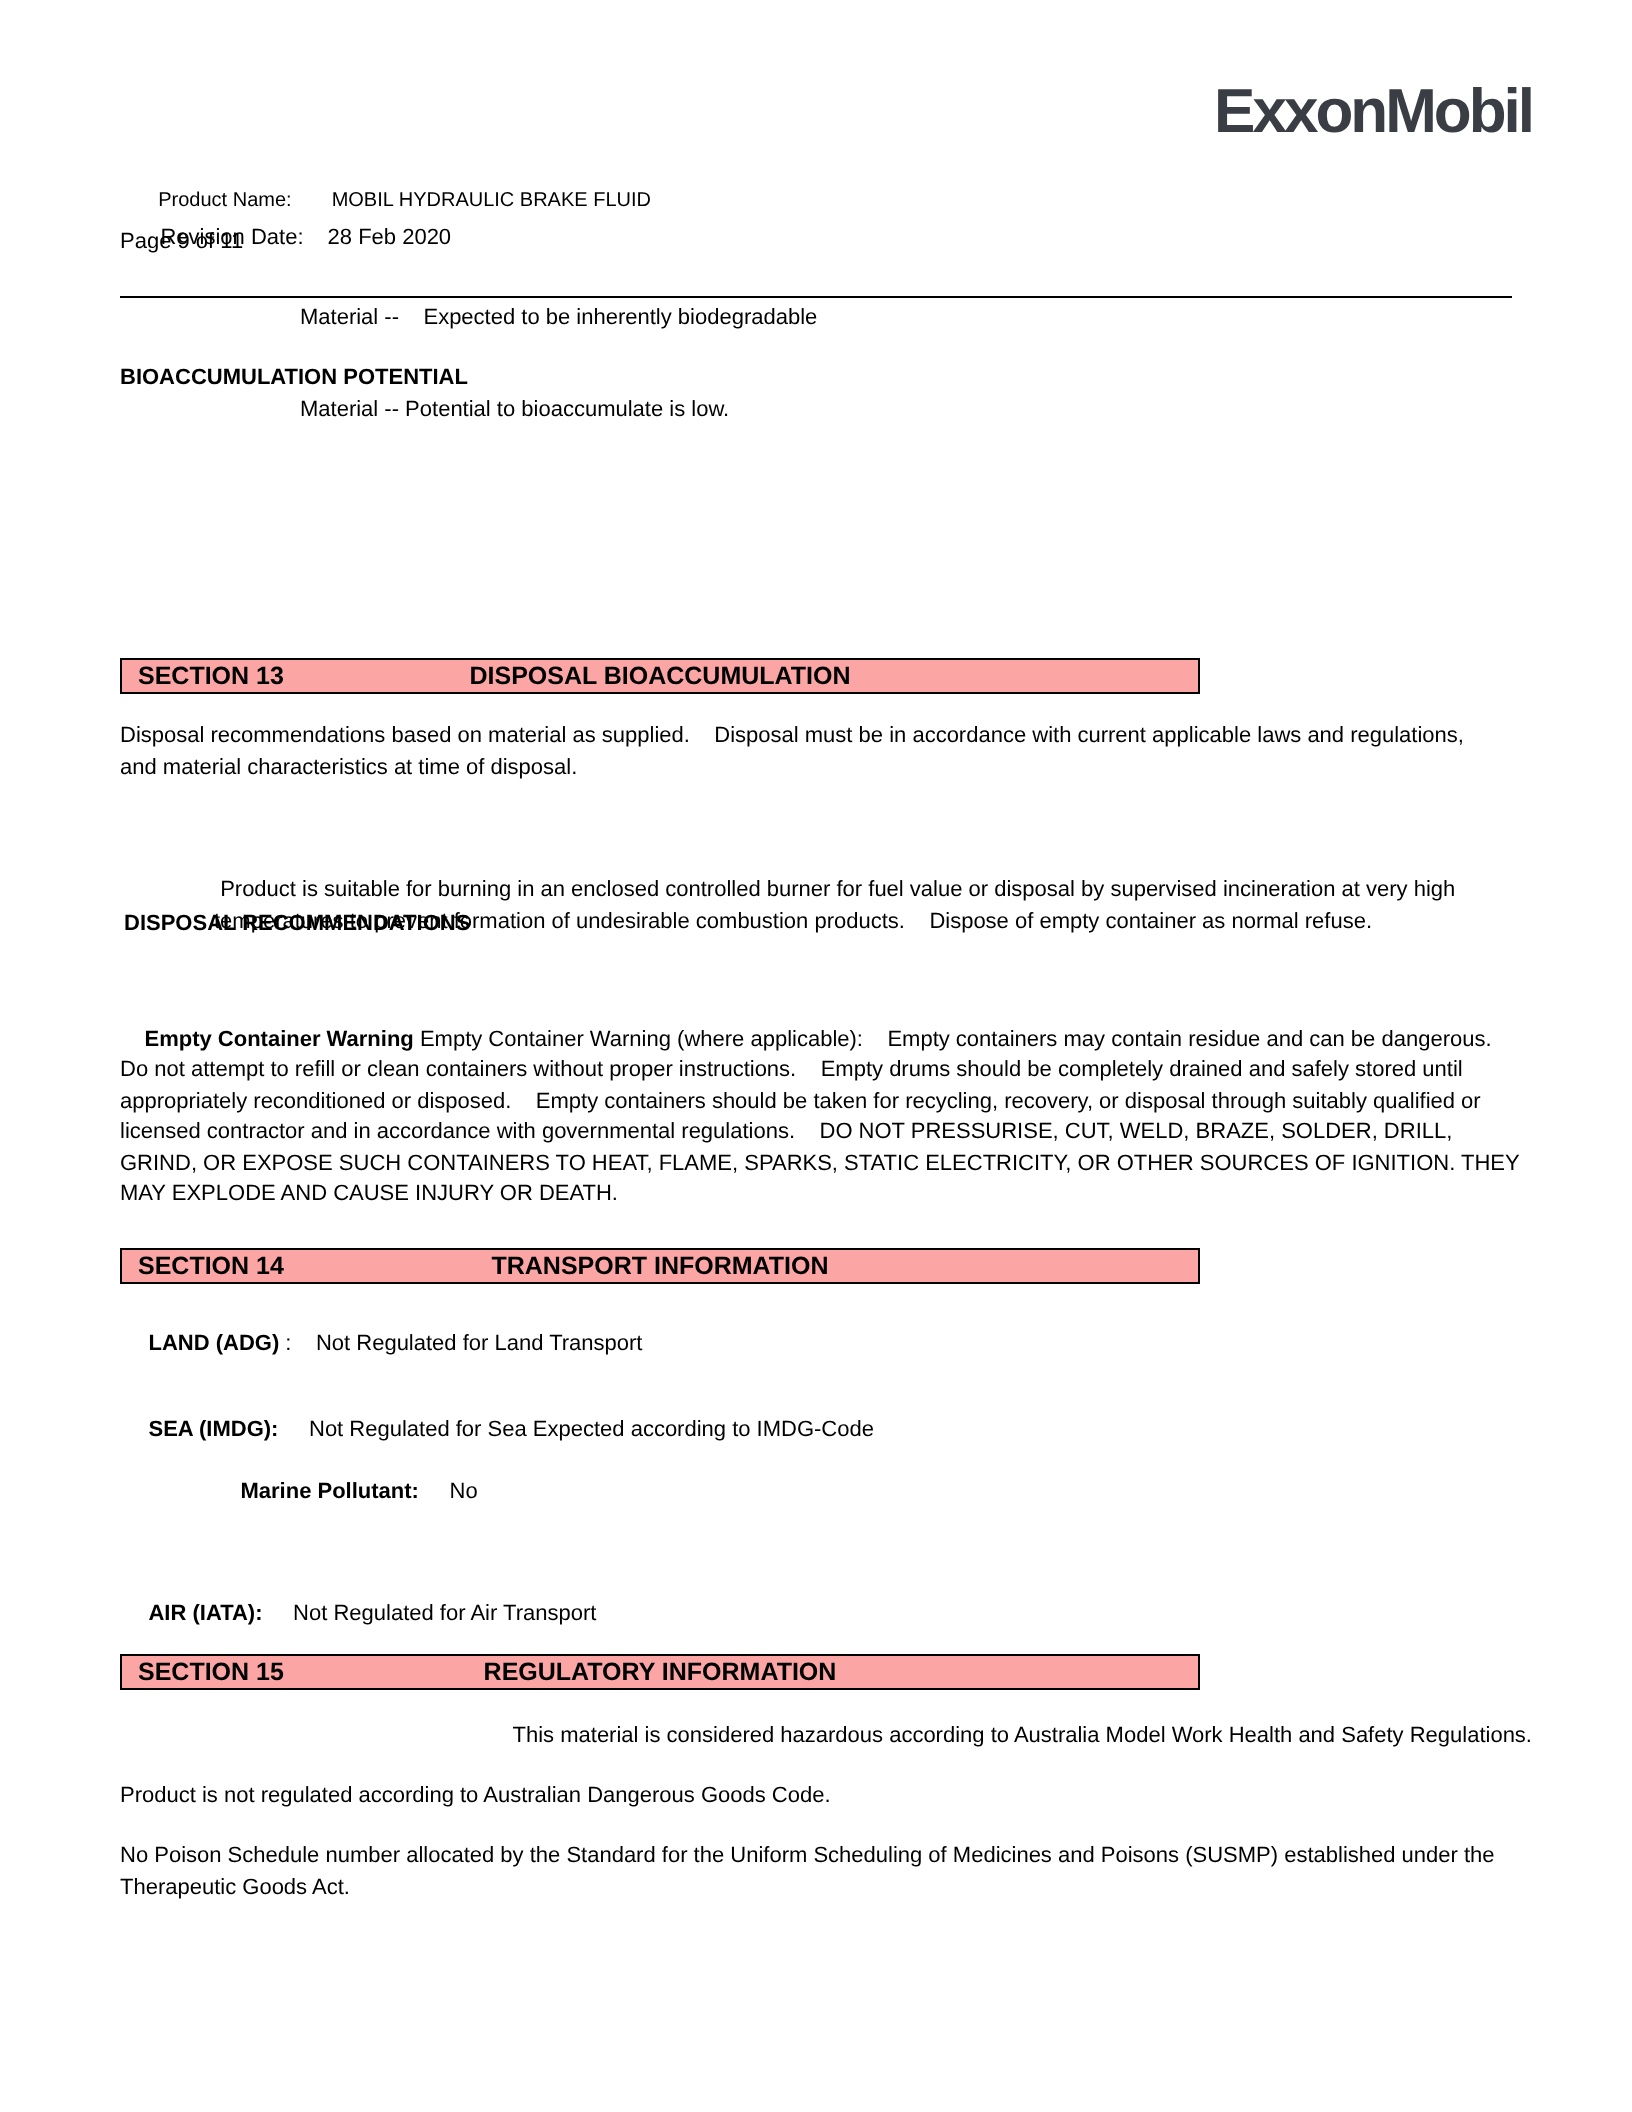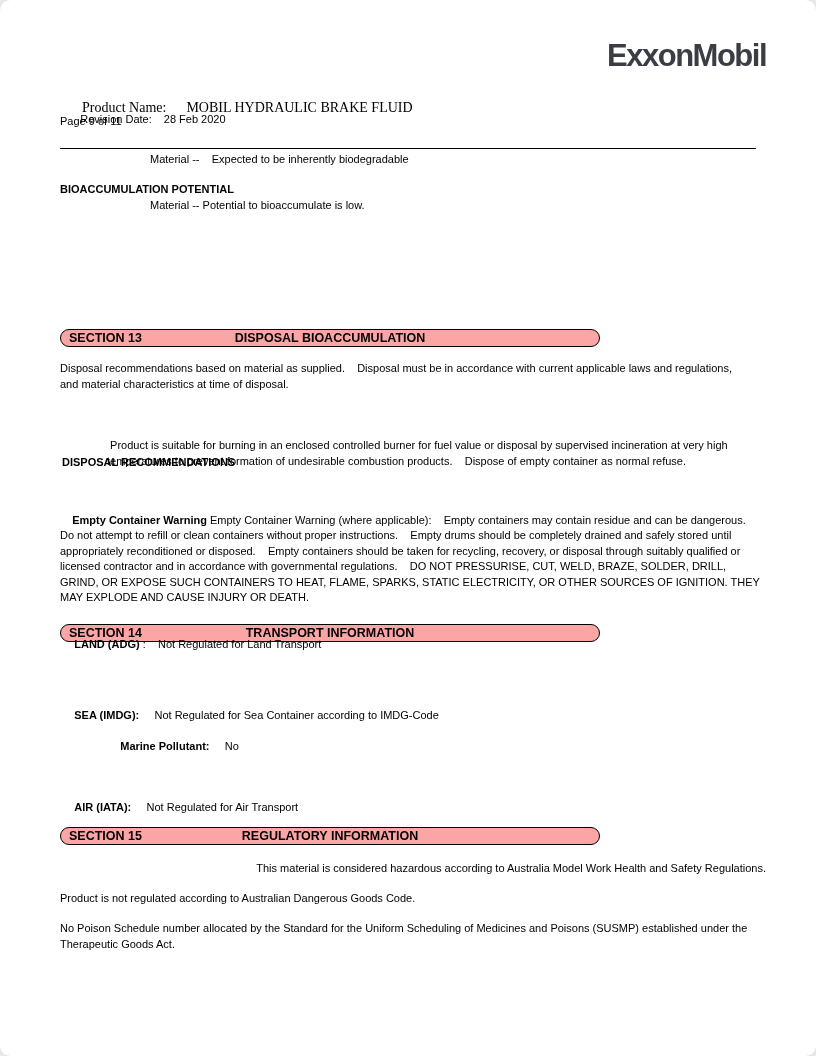--- a/index.html
+++ b/index.html
@@ -1,15 +1,15 @@
 <!DOCTYPE html>
 <html><head>
 <meta charset="utf-8">
 <style>
-  * { box-sizing: border-box; border-radius: 10px; }
+  * { box-sizing: border-box; }
   html, body { margin: 0; padding: 0; background: #e8e8e8; }
   .page {
     position: relative;
     width: 816px;
     height: 1056px;
     margin: 0 auto;
     background: #ffffff;
     font-family: "Liberation Sans", sans-serif;
     color: #000;
     overflow: hidden;
@@ -17,21 +17,21 @@
   .abs { position: absolute; white-space: pre-wrap; }
   .logo {
     position: absolute;
     top: 38px;
     right: 50px;
     font-size: 31px;
     font-weight: bold;
     letter-spacing: -1.5px;
     color: #3a3d44;
   }
-  .hdr-product { top: 84px; left: 68px; font-size: 14px; font-family: Liberation Serif, serif; }
+  .hdr-product { top: 84px; left: 68px; font-size: 10px; }
   .hdr-product .pname { margin-left: 20px; }
   .hdr-rev { top: 101px; left: 68px; font-size: 11px; }
   .hdr-rev .rdate { margin-left: 12px; }
   .hdr-page { top: 115px; left: 60px; font-size: 11px; }
   .toprule {
     position: absolute;
     top: 148px; left: 60px;
     width: 696px; height: 0;
     border-top: 1px solid #000;
   }
@@ -89,26 +89,26 @@
 
   <div class="abs body-text" style="top:497px; left:60px; width:702px;">
     <span class="bold">Empty Container Warning</span><span> Empty Container Warning (where applicable):    Empty containers may contain residue and can be dangerous.    Do not attempt to refill or clean containers without proper instructions.    Empty drums should be completely drained and safely stored until appropriately reconditioned or disposed.    Empty containers should be taken for recycling, recovery, or disposal through suitably qualified or licensed contractor and in accordance with governmental regulations.    DO NOT PRESSURISE, CUT, WELD, BRAZE, SOLDER, DRILL, GRIND, OR EXPOSE SUCH CONTAINERS TO HEAT, FLAME, SPARKS, STATIC ELECTRICITY, OR OTHER SOURCES OF IGNITION. THEY MAY EXPLODE AND CAUSE INJURY OR DEATH.</span>
   </div>
 
   <div class="secbar" style="top:624px;">
     <span class="sec-id">SECTION 14</span>
     <span class="sec-title">TRANSPORT INFORMATION</span>
   </div>
 
-  <div class="abs body-text" style="top:621px; left:62px;text-align:right;">
+  <div class="abs body-text" style="top:649px; left:62px;text-align:right;">
     <span class="bold">LAND (ADG)</span><span> :    Not Regulated for Land Transport</span>
   </div>
 
   <div class="abs body-text" style="top:692px; left:62px;">
-    <span class="bold">SEA (IMDG):</span><span>     Not Regulated for Sea Container according to IMDG-Code</span>
+    <span class="bold">SEA (IMDG):</span><span>     Not Regulated for Sea Expected according to IMDG-Code</span>
   </div>
 
   <div class="abs body-text" style="top:723px; left:108px;">
     <span class="bold">Marine Pollutant:</span><span>     No</span>
   </div>
 
   <div class="abs body-text" style="top:784px; left:62px;">
     <span class="bold">AIR (IATA):</span><span>     Not Regulated for Air Transport</span>
   </div>
 

